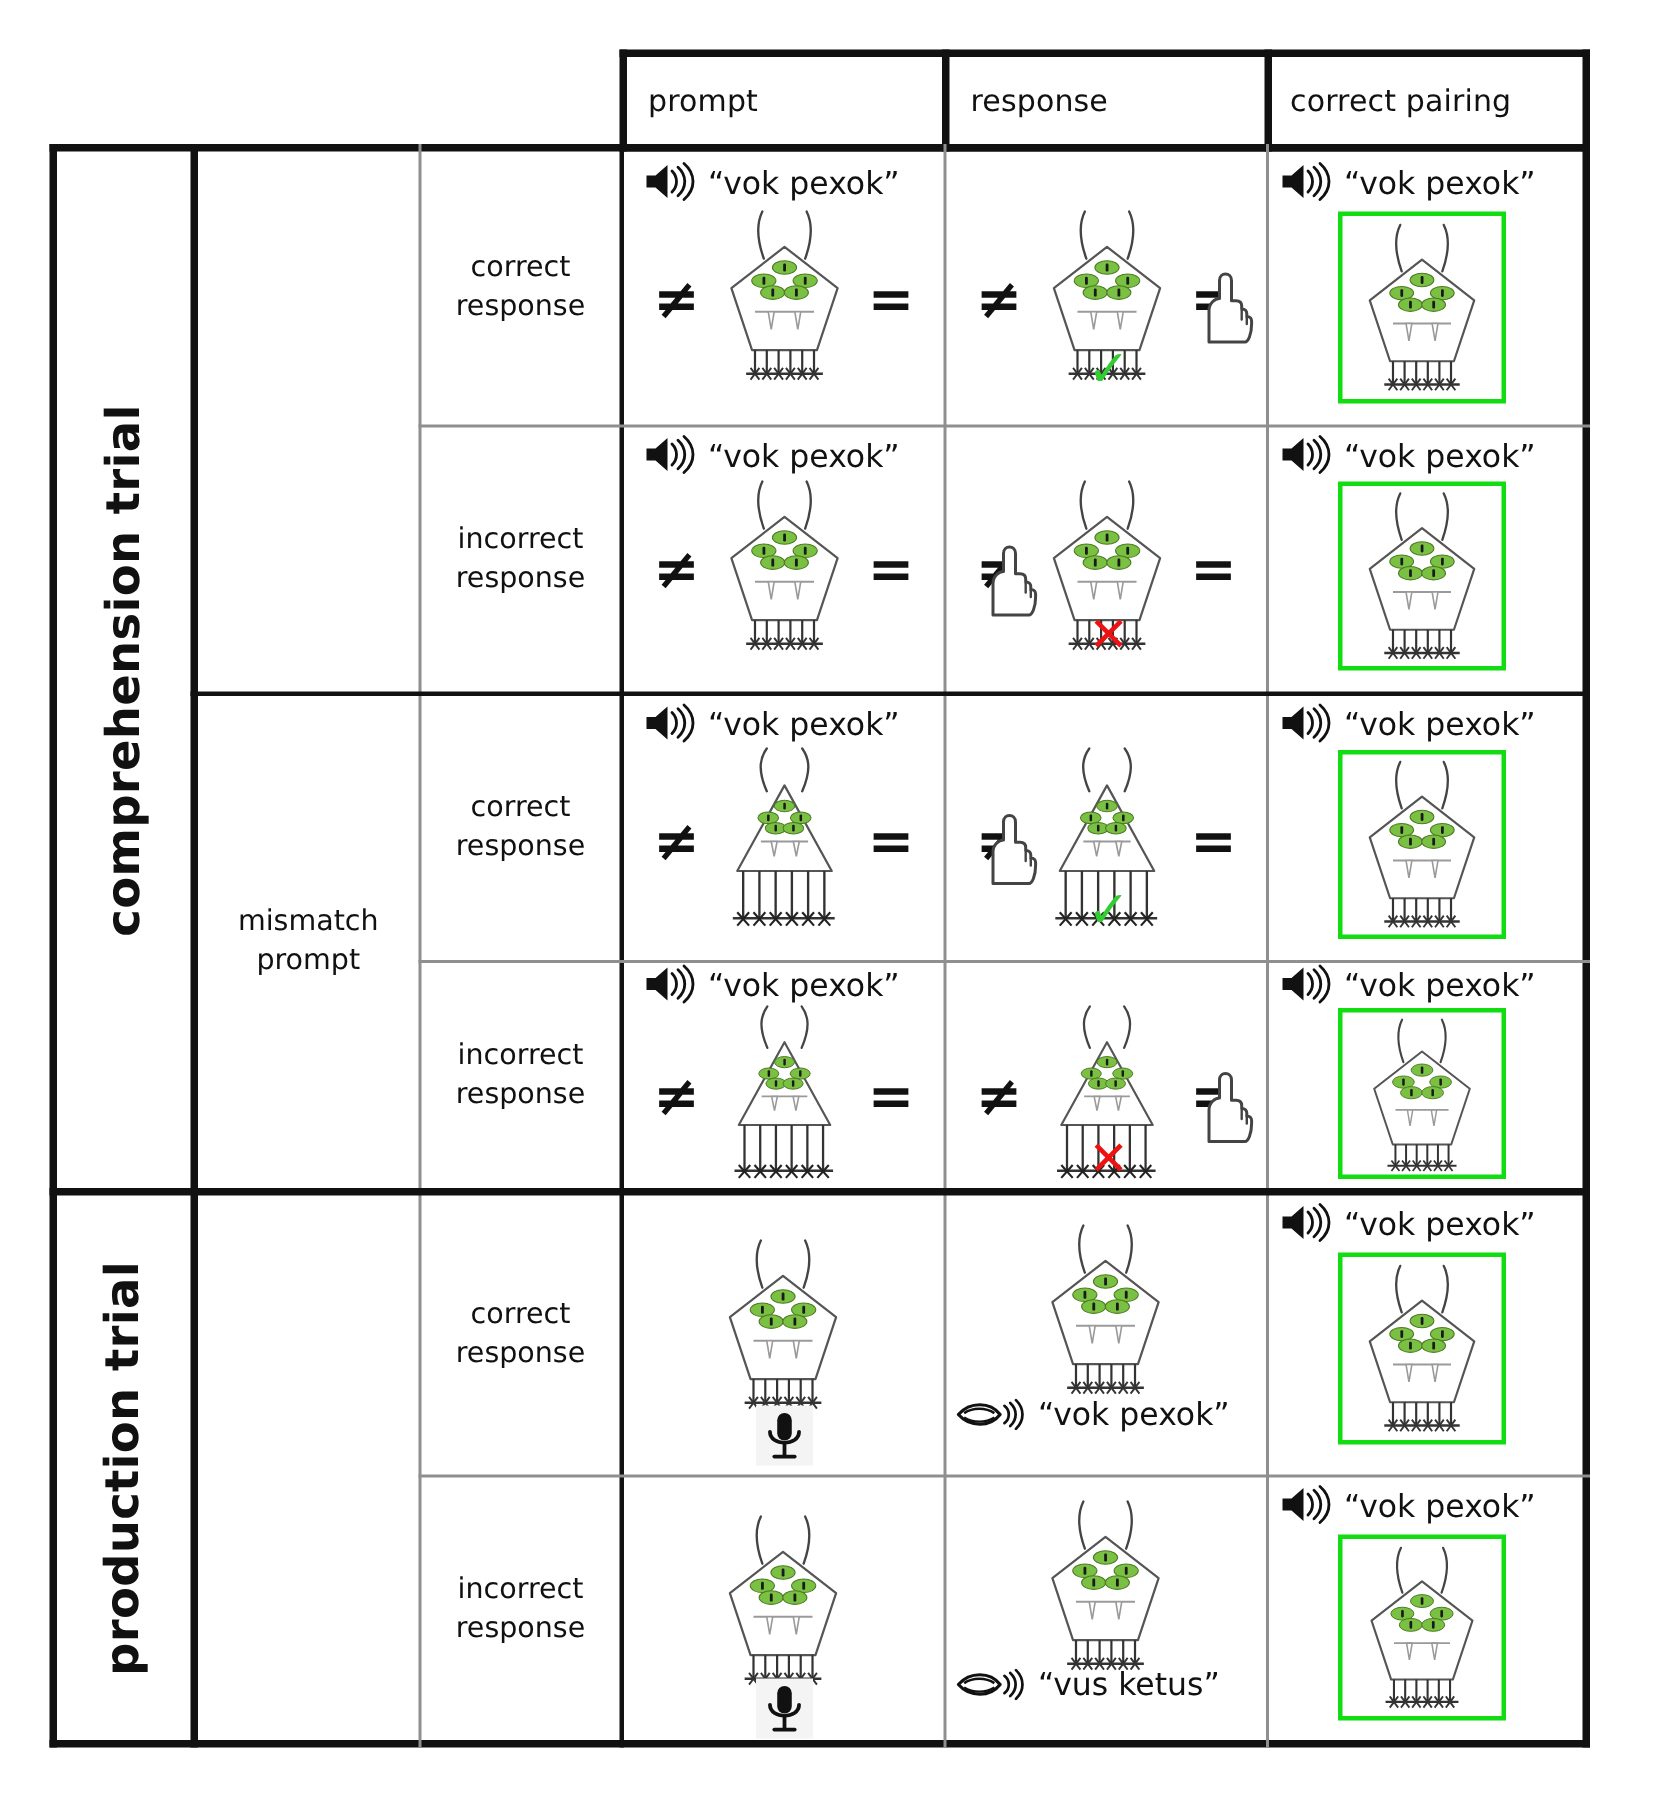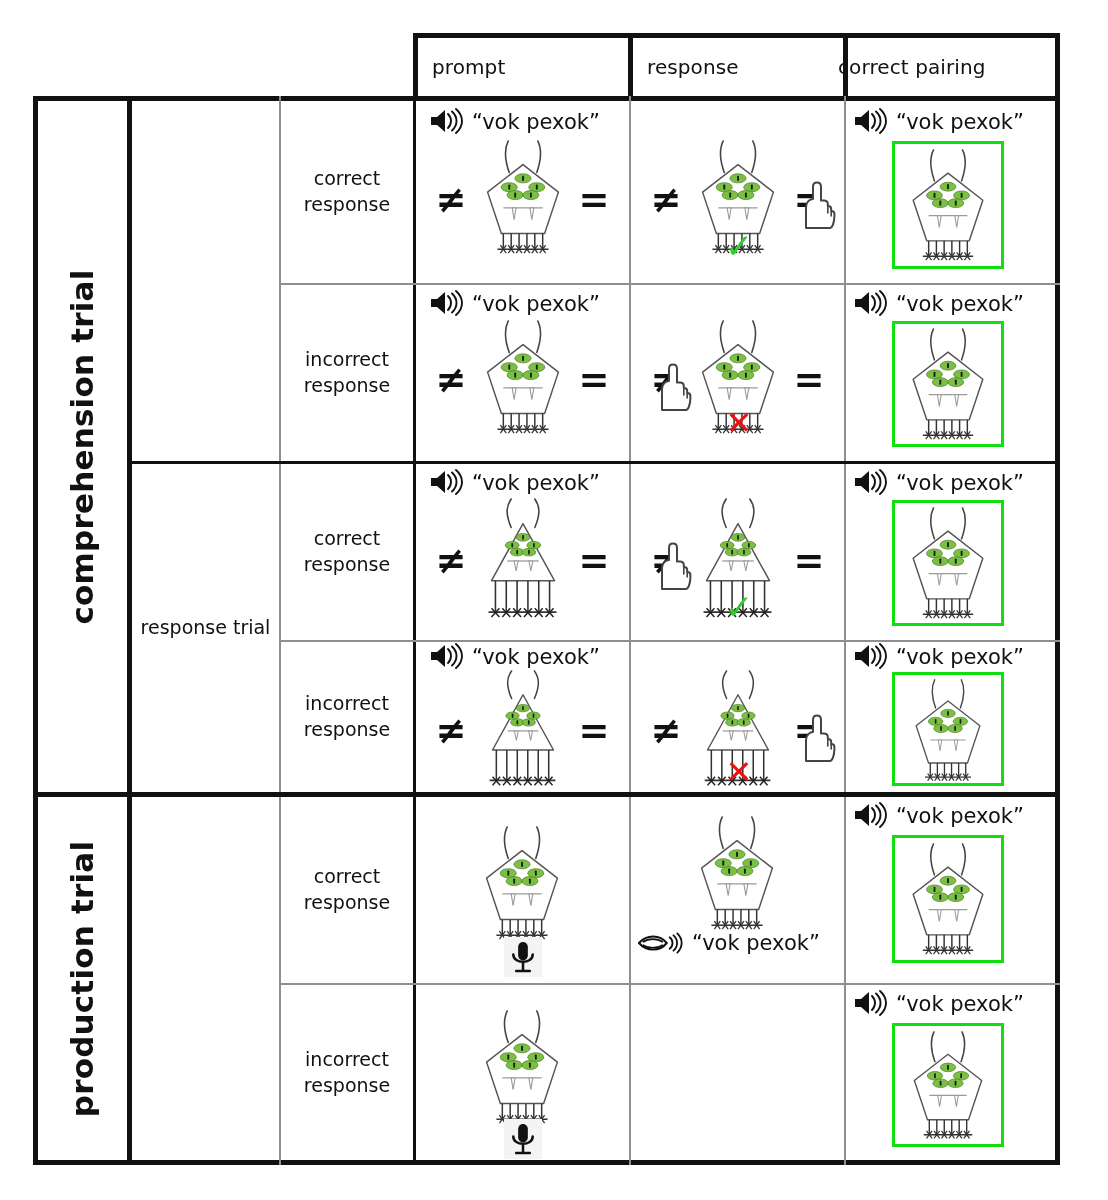--- a/index.html
+++ b/index.html
@@ -237,33 +237,33 @@
   <div class="abs thin" style="left:279px;top:640px;width:781px;height:1.5px;"></div>
   <div class="abs thick" style="left:33px;top:792px;width:1027px;height:5px;"></div>
   <div class="abs thin" style="left:279px;top:983px;width:781px;height:1.5px;"></div>
 
   <div class="abs colhead" style="left:418px;top:38px;width:210px;height:58px;">
     <span>prompt</span>
   </div>
   <div class="abs colhead" style="left:633px;top:38px;width:210px;height:58px;">
     <span>response</span>
   </div>
-  <div class="abs colhead" style="left:824px;top:38px;width:210px;height:58px;">
+  <div class="abs colhead" style="left:846px;top:38px;width:210px;height:58px;">
     <span>correct pairing</span>
   </div>
 
   <div class="abs rotlabel" style="left:38px;top:101px;width:89px;height:691px;">
     <span>comprehension trial</span>
   </div>
   <div class="abs rotlabel" style="left:38px;top:797px;width:89px;height:363px;">
     <span>production trial</span>
   </div>
 
   <div class="abs celltext" style="left:132px;top:464px;width:147px;height:328px;">
-    <span style="white-space:pre-line">response trial</span>
+    <span style="white-space:pre-line">mismatch prompt</span>
   </div>
   <div class="abs celltext" style="left:132px;top:797px;width:147px;height:363px;">
     <span></span>
   </div>
 
   <div class="abs celltext" style="left:281px;top:101px;width:132px;height:182px;">
     <span style="white-space:pre-line">correct
 response</span>
   </div>
   <div class="abs celltext" style="left:281px;top:285px;width:132px;height:176px;">
@@ -503,20 +503,31 @@
   <div class="abs content" style="left:416px;top:985px;width:213px;height:175px;">
     <svg width="96" height="120" viewBox="0 0 96 122" class="abs" style="left:58px;top:24px;">
         <use href="#creature-pentagon"></use>
       </svg>
     <div class="micwrap" style="left:88px;top:134px;width:38px;height:40px;">
       <svg width="26" height="32" viewBox="0 0 26 33">
           <use href="#icon-microphone"></use>
         </svg>
     </div>
   </div>
+  <div class="abs content" style="left:631px;top:985px;width:213px;height:175px;">
+    <svg width="96" height="120" viewBox="0 0 96 122" class="abs" style="left:58px;top:14px;">
+        <use href="#creature-pentagon"></use>
+      </svg>
+    <div class="speechline" style="left:6px;top:126px;">
+      <svg width="48" height="22" viewBox="0 0 50 22">
+          <use href="#icon-mouth"></use>
+        </svg>
+      <span>“vus ketus”</span>
+    </div>
+  </div>
   <div class="abs content" style="left:846px;top:985px;width:210px;height:175px;">
     <div class="audioline" style="left:8px;top:6px;">
       <svg width="36" height="25" viewBox="0 0 36 25">
           <use href="#icon-speaker"></use>
         </svg>
       <span class="txt">“vok pexok”</span>
     </div>
     <div class="greenbox" style="left:46px;top:38px;width:112px;height:124px;">
       <svg width="96" height="114" viewBox="0 0 96 122" style="margin:4px auto 0;">
           <use href="#creature-pentagon"></use>

